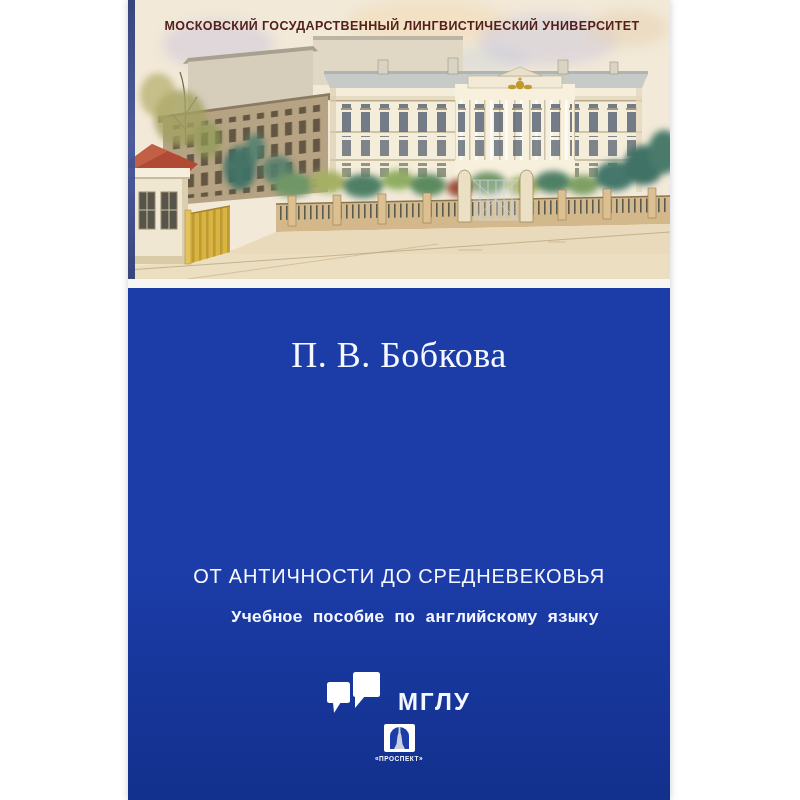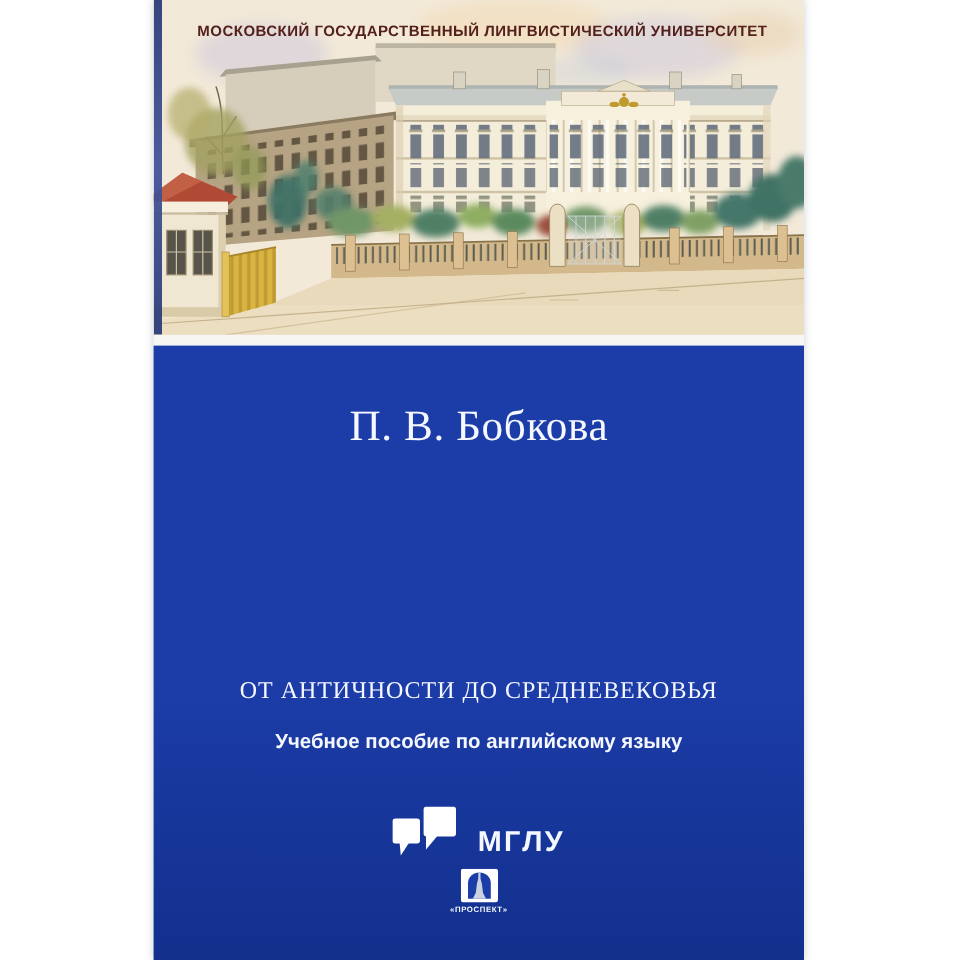--- a/index.html
+++ b/index.html
@@ -18,23 +18,23 @@
   .divider{height:9px;background:var(--divider-white,#f7f6f2);}
   
   .blue-section{position:relative;height:512px;color:var(--text-white,#f5f8ff);text-align:center;
       background:linear-gradient(180deg,var(--cover-blue,#1c3ca8) 0%,var(--cover-blue,#1c3ca8) 55%,
                  var(--cover-blue-dark,#12308c) 100%);}
   .author{position:absolute;top:12px;left:0;width:100%;
       font-family:"Liberation Serif",serif;font-size:36px;letter-spacing:.5px;margin-top:34px;}
   .title{position:absolute;top:63px;left:0;width:100%;
       font-size:27px;line-height:39px;letter-spacing:1px;white-space:nowrap;}
   .subtitle{position:absolute;top:277px;left:0;width:100%;
-      font-size:20px;letter-spacing:.8px;white-space:nowrap;font-family:Liberation Serif, serif;}
+      font-size:20px;letter-spacing:.8px;white-space:nowrap;}
   .edition{position:absolute;top:318px;left:0;width:100%;
-      font-family:Liberation Sans, sans-serif;font-weight:bold;font-size:17px;line-height:23px;}
+      font-family:Liberation Mono, monospace;font-weight:bold;font-size:17px;line-height:23px;padding-left:16px;}
   .mglu-logo{position:absolute;top:384px;left:0;width:100%;
       display:flex;justify-content:center;align-items:flex-end;gap:13px;}
   .mglu-label{font-size:24px;font-weight:bold;letter-spacing:2px;}
   .prospekt-logo{position:absolute;top:436px;left:0;width:100%;
       display:flex;flex-direction:column;align-items:center;gap:3px;}
   .prospekt-label{font-size:6.5px;font-weight:bold;letter-spacing:.5px;}
 </style>
 </head>
 <body>
 

